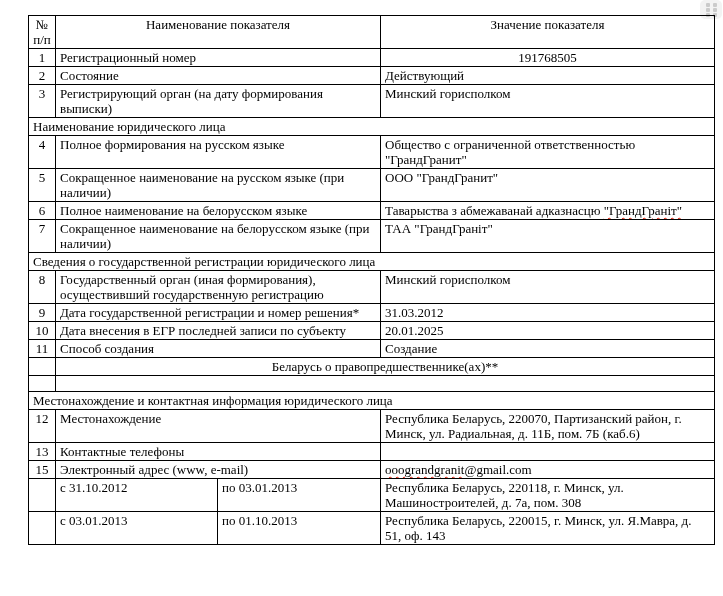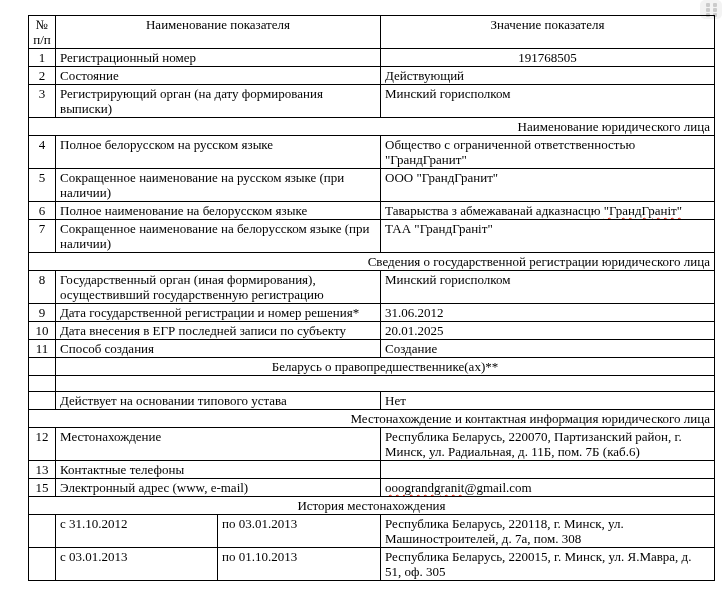--- a/index.html
+++ b/index.html
@@ -17,21 +17,21 @@
   }
   table.egr td {
     border:1px solid #000; vertical-align:top;
     padding:1px 4px; overflow:hidden; word-wrap:break-word;
   }
   td.num { text-align:center; padding-left:1px; padding-right:1px; }
   td.ctr { text-align:center;font-family:Liberation Serif, serif; }
   .b { font-weight:normal; }
   tr.hdr td { height:33px; }
   tr.empty-row td { height:16px; }
-  tr.sec td { text-align:right; }
+  tr.sec td { text-align:left; }
   td.pad10 { padding-left:10px;font-family:Liberation Serif, serif; }
   .squiggle {
     text-decoration-line: underline;
     text-decoration-style: wavy;
     text-decoration-color:#dc1400;
     text-decoration-thickness:1px;
     text-underline-offset:2px;
   }
 
   
@@ -92,21 +92,21 @@
     <td colspan="2">Регистрирующий орган (на дату формирования выписки)</td>
     <td>Минский горисполком</td>
   </tr>
 
   <tr class="sec">
     <td colspan="4" class="b">Наименование юридического лица</td>
   </tr>
 
   <tr>
     <td class="num">4</td>
-    <td colspan="2">Полное белорусском на русском языке</td>
+    <td colspan="2">Полное формирования на русском языке</td>
     <td>Общество с ограниченной ответственностью "ГрандГранит"</td>
   </tr>
 
   <tr>
     <td class="num">5</td>
     <td colspan="2">Сокращенное наименование на русском языке (при наличии)</td>
     <td>ООО "ГрандГранит"</td>
   </tr>
 
   <tr>
@@ -127,21 +127,21 @@
 
   <tr>
     <td class="num">8</td>
     <td colspan="2">Государственный орган (иная формирования), осуществивший государственную регистрацию</td>
     <td>Минский горисполком</td>
   </tr>
 
   <tr>
     <td class="num">9</td>
     <td colspan="2">Дата государственной регистрации и номер решения*</td>
-    <td>31.06.2012</td>
+    <td>31.03.2012</td>
   </tr>
 
   <tr>
     <td class="num">10</td>
     <td colspan="2">Дата внесения в ЕГР последней записи по субъекту</td>
     <td>20.01.2025</td>
   </tr>
 
   <tr>
     <td class="num">11</td>
@@ -152,25 +152,20 @@
   <tr>
     <td class="num"></td>
     <td colspan="3" class="ctr">Беларусь о правопредшественнике(ах)**</td>
   </tr>
 
   <tr class="empty-row">
     <td class="num"></td>
     <td colspan="3"></td>
   </tr>
 
-  <tr>
-    <td class="num"></td>
-    <td colspan="2" class="b">Действует на основании типового устава</td>
-    <td>Нет</td>
-  </tr>
 
   <tr class="sec">
     <td colspan="4" class="b">Местонахождение и контактная информация юридического лица</td>
   </tr>
 
   <tr>
     <td class="num">12</td>
     <td colspan="2">Местонахождение</td>
     <td>Республика Беларусь, 220070, Партизанский район, г. Минск, ул. Радиальная, д. 11Б, пом. 7Б (каб.6)</td>
   </tr>
@@ -180,31 +175,28 @@
     <td colspan="2">Контактные телефоны</td>
     <td></td>
   </tr>
 
   <tr>
     <td class="num">15</td>
     <td colspan="2">Электронный адрес (www, e-mail)</td>
     <td><span class="squiggle">ooograndgranit</span><span>@gmail.com</span></td>
   </tr>
 
-  <tr>
-    <td colspan="4" class="ctr">История местонахождения</td>
-  </tr>
 
   <tr>
     <td class="num"></td>
     <td class="pad10">с 31.10.2012</td>
     <td class="pad10">по 03.01.2013</td>
     <td>Республика Беларусь, 220118, г. Минск, ул. Машиностроителей, д. 7а, пом. 308</td>
   </tr>
 
   <tr>
     <td class="num"></td>
     <td class="pad10">с 03.01.2013</td>
     <td class="pad10">по 01.10.2013</td>
-    <td>Республика Беларусь, 220015, г. Минск, ул. Я.Мавра, д. 51, оф. 305</td>
+    <td>Республика Беларусь, 220015, г. Минск, ул. Я.Мавра, д. 51, оф. 143</td>
   </tr>
 </tbody>
   </table>
 
 </body></html>

